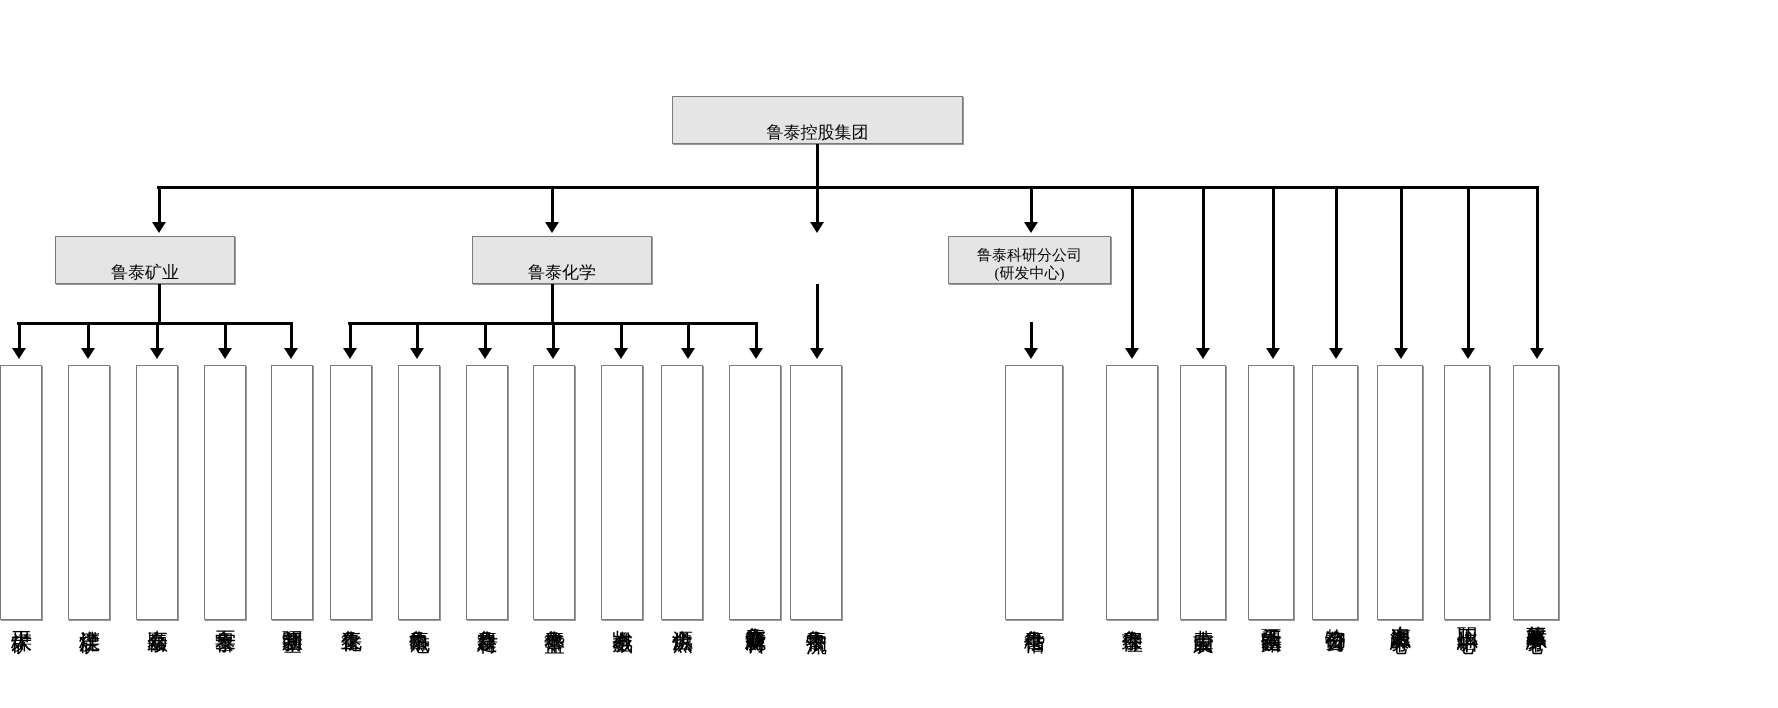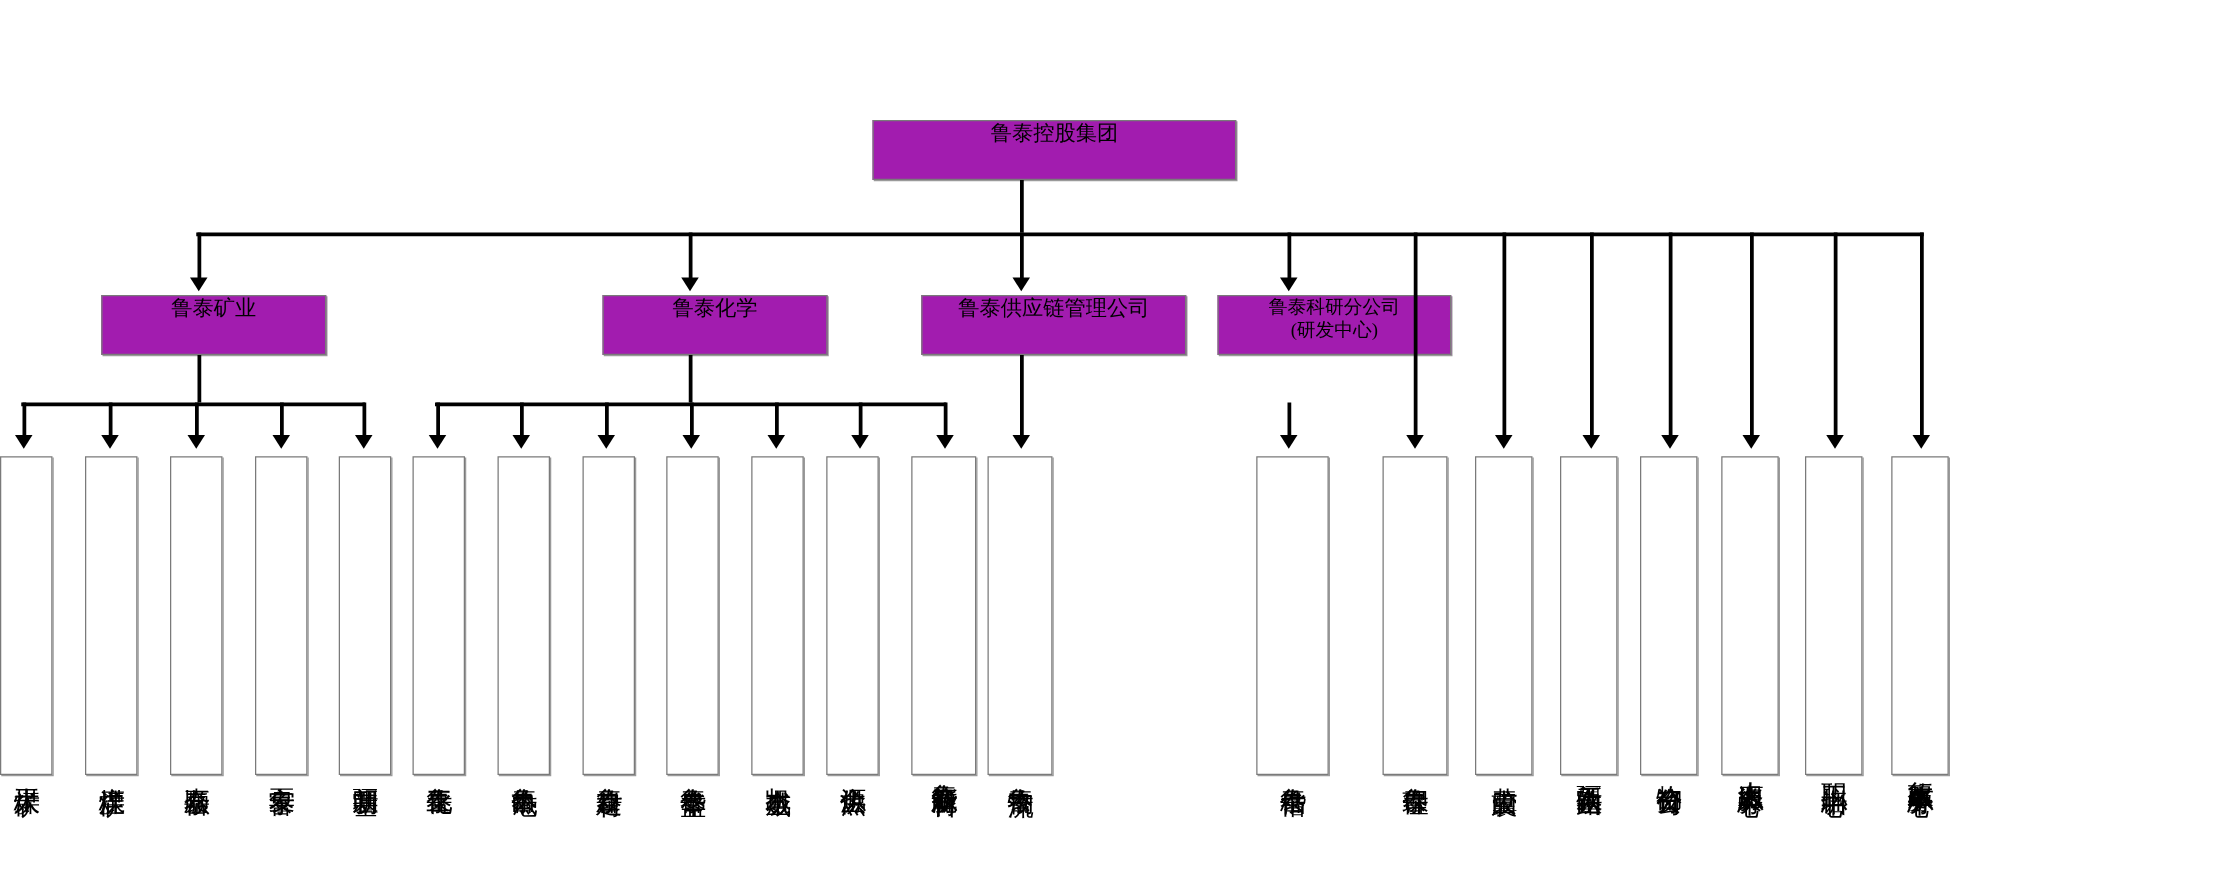--- a/index.html
+++ b/index.html
@@ -18,28 +18,27 @@
     font-size:31px;
     font-weight:bold;
     letter-spacing:1px;
     color:#000;
     font-family:"Liberation Serif","DejaVu Serif",serif;
   }
 
   .node{
     position:absolute;
     box-sizing:border-box;
-    background:#a21caf;
+    background:#e5e5e5;
     border:1px solid #7a7a7a;
     box-shadow:1px 1px 0 0 #9a9a9a;
     display:flex;
-    align-items:flex-start;
+    align-items:flex-end;
     justify-content:center;
     color:#000;
-    margin-left:26px;
   }
   .node .lbl{
     font-size:17px;
     line-height:1.15;
     text-align:center;
     white-space:pre-line;
   }
 
   
   .leaf{
@@ -97,29 +96,26 @@
   <div class="vline" style="left:816px;top:186px;height:38px;"></div>
   <div class="arrow" style="left:810px;top:222px;"></div>
 
   <div class="vline" style="left:1030px;top:186px;height:38px;"></div>
   <div class="arrow" style="left:1024px;top:222px;"></div>
 
   <div class="node" style="left:55px;top:236px;width:180px;height:48px;">
     <span class="lbl">鲁泰矿业</span>
   </div>
 
-  <div class="node" style="left:456px;top:236px;width:180px;height:48px;">
+  <div class="node" style="left:472px;top:236px;width:180px;height:48px;">
     <span class="lbl">鲁泰化学</span>
   </div>
 
-  <div class="node" style="left:711px;top:236px;width:212px;height:48px;">
-    <span class="lbl">鲁泰供应链管理公司</span>
-  </div>
-
-  <div class="node" style="left:948px;top:236px;width:187px;height:48px;">
+
+  <div class="node" style="left:948px;top:236px;width:163px;height:48px;">
     <span class="lbl" style="font-size:15px;line-height:1.25;">鲁泰科研分公司
 (研发中心)</span>
   </div>
 
   <div class="vline" style="left:158px;top:284px;height:38px;"></div>
   <div class="hline" style="left:17px;top:322px;width:275px;"></div>
 
   <div class="vline" style="left:18px;top:322px;height:28px;"></div>
   <div class="arrow" style="left:12px;top:348px;"></div>
   <div class="vline" style="left:87px;top:322px;height:28px;"></div>

